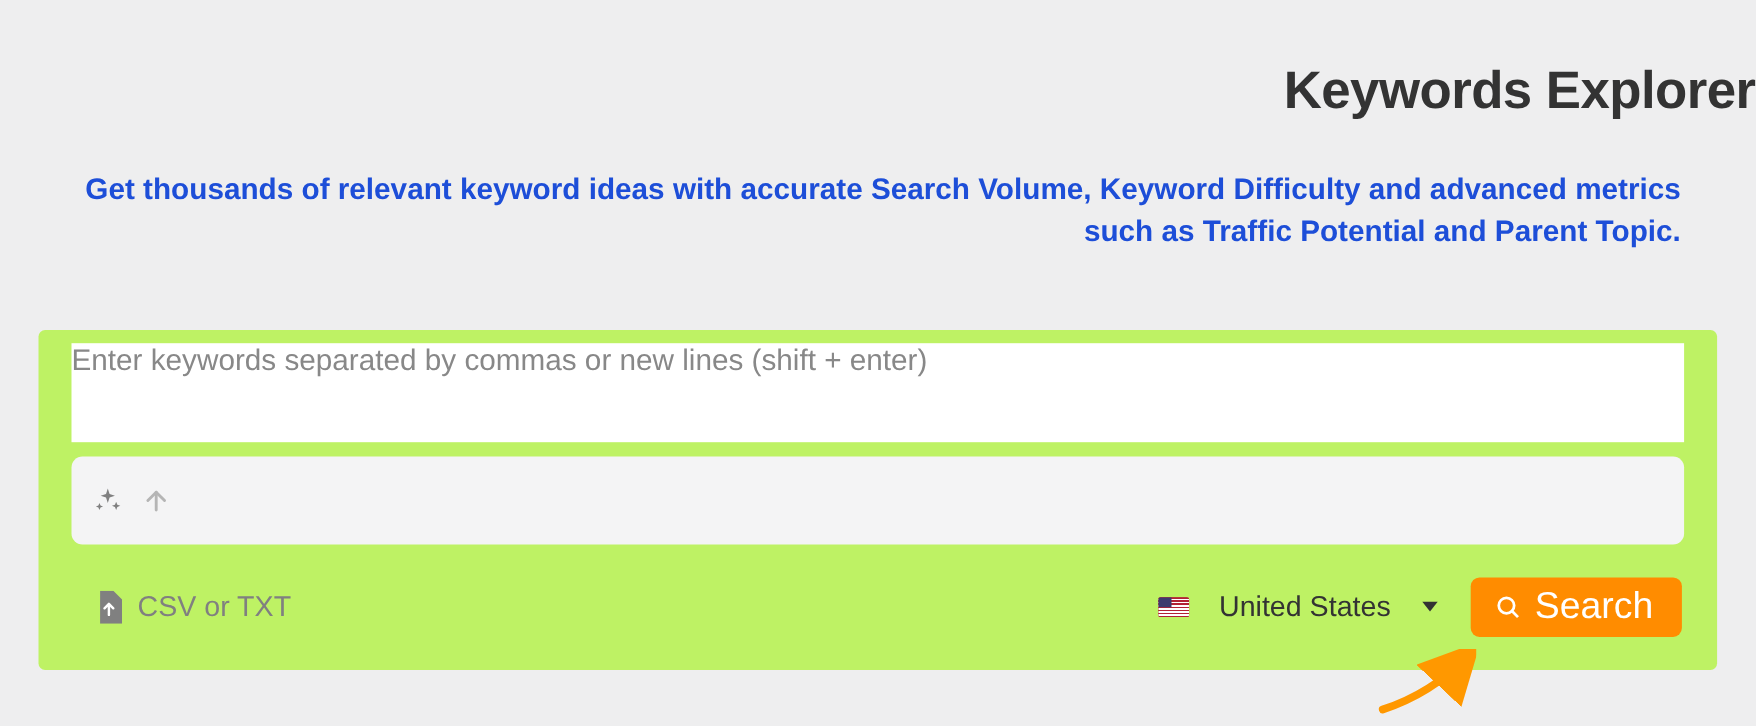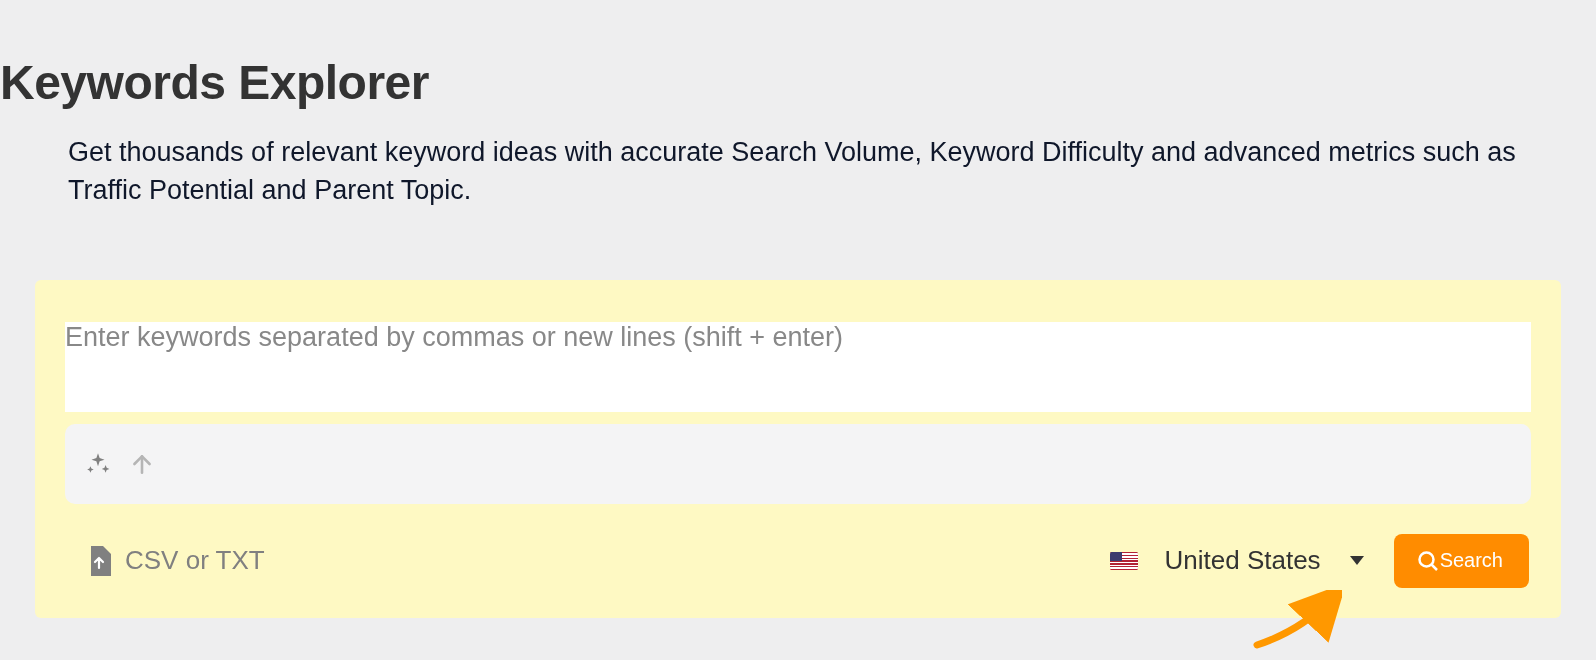--- a/index.html
+++ b/index.html
@@ -8,42 +8,42 @@
       font-family: -apple-system, BlinkMacSystemFont, "Segoe UI", Helvetica, Arial, sans-serif;
       width: 1596px;
       height: 660px;
       overflow: hidden;
       position: relative;
     }
     .container {
       width: 100%;
       padding-top: 55px;
     }
-    .header { text-align: left; }
+    .header { text-align: right; }
     .title {
       font-size: 48px;
       font-weight: 700;
       color: #333333;
       letter-spacing: -0.5px;
     }
     .subtitle {
-      margin-top: 24px;
+      margin-top: 44px;
       font-size: 27px;
       line-height: 1.4;
-      color: #0f172a;
+      color: #1d4ed8;
       max-width: 1460px;
       margin-left: auto;
       margin-right: auto;
-      font-weight: 400;
+      font-weight: 700;
     }
     .card {
-      background: #fef9c3;
+      background: #bef264;
       margin: 70px 35px 0 35px;
       border-radius: 6px;
-      padding: 42px 30px 30px 30px;
+      padding: 12px 30px 30px 30px;
     }
     .keywords-input {
       width: 100%;
       border: none;
       outline: none;
       font-size: 27px;
       color: #333;
       resize: none;
       height: 90px;
       font-family: inherit;
@@ -141,21 +141,22 @@
     }
     .search-btn {
       background: #ff8c00;
       color: #fff;
       border: none;
       border-radius: 8px;
       height: 54px;
       padding: 0 26px 0 22px;
       display: flex;
       align-items: center;
-      font-size: 20px;
+      gap: 12px;
+      font-size: 34px;
       cursor: pointer;
       font-family: inherit;
     }
     .search-btn svg {
       width: 24px; height: 24px;
       fill: none; stroke: #fff; stroke-width: 2.5;
     }
     .annotation-arrow {
       position: absolute;
       left: 1252px;

